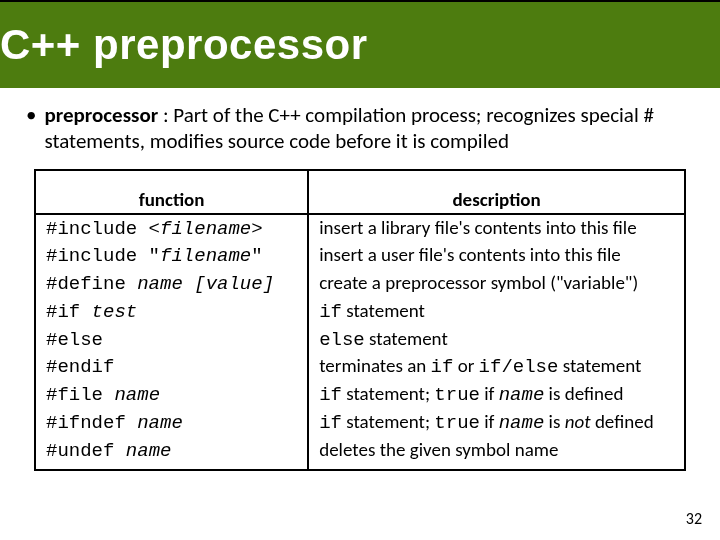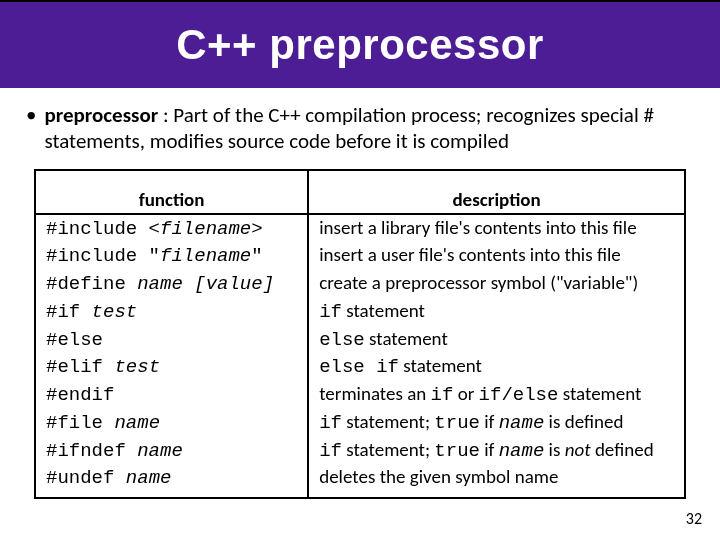--- a/index.html
+++ b/index.html
@@ -7,25 +7,25 @@
     width: 720px;
     height: 540px;
     background: #ffffff;
     font-family: Calibri, "Segoe UI", sans-serif;
     position: relative;
     overflow: hidden;
   }
   .title-bar {
     width: 100%;
     height: 88px;
-    background: #4c1d95;
+    background: #4d7c0f;
     border-top: 2px solid #000;
     display: flex;
     align-items: center;
-    justify-content: center;
+    justify-content: flex-start;
   }
   .title-bar h1 {
     color: #fff;
     font-weight: 700;
     font-size: 42px;
     letter-spacing: 0.5px;
     font-family: Verdana, "Segoe UI", sans-serif;
   }
   .content {
     padding: 14px 26px 0 26px;
@@ -122,24 +122,20 @@
           </tr>
           <tr>
             <td><span class="mono">#if </span><span class="mono ital">test</span></td>
             <td><span class="mono">if</span><span> statement</span></td>
           </tr>
           <tr>
             <td><span class="mono">#else</span></td>
             <td><span class="mono">else</span><span> statement</span></td>
           </tr>
           <tr>
-            <td><span class="mono">#elif </span><span class="mono ital">test</span></td>
-            <td><span class="mono">else if</span><span> statement</span></td>
-          </tr>
-          <tr>
             <td><span class="mono">#endif</span></td>
             <td><span>terminates an </span><span class="mono">if</span><span> or </span><span class="mono">if/else</span><span> statement</span></td>
           </tr>
           <tr>
             <td><span class="mono">#file </span><span class="mono ital">name</span></td>
             <td><span class="mono">if</span><span> statement; </span><span class="mono">true</span><span> if </span><span class="mono ital">name</span><span> is defined</span></td>
           </tr>
           <tr>
             <td><span class="mono">#ifndef </span><span class="mono ital">name</span></td>
             <td><span class="mono">if</span><span> statement; </span><span class="mono">true</span><span> if </span><span class="mono ital">name</span><span> is </span><span class="ital">not</span><span> defined</span></td>

